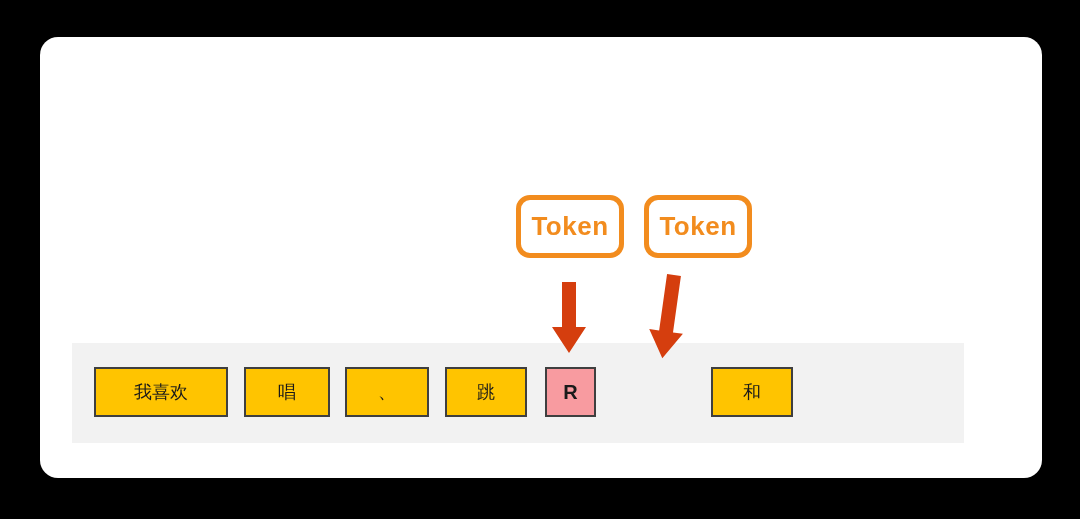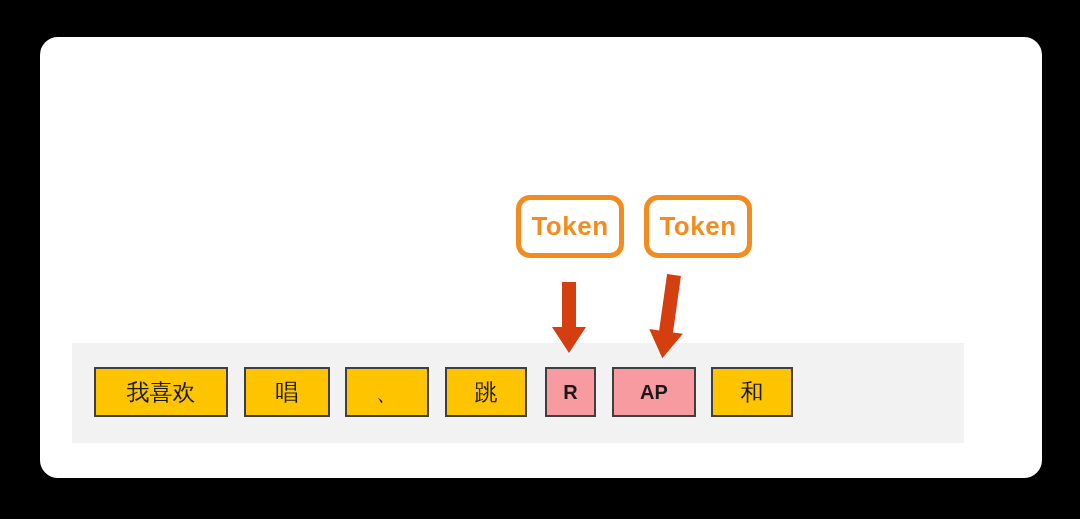--- a/index.html
+++ b/index.html
@@ -70,21 +70,21 @@
     top: 24px;
     height: 50px;
     box-sizing: border-box;
     border: 2px solid var(--box-border, #3F3F3F);
     background: var(--token-yellow, #FFC400);
     color: #1A1A1A;
     display: flex;
     align-items: center;
     justify-content: center;
     font-family: "Liberation Serif", serif;
-    font-size: 23px;
+    font-size: 18px;
     line-height: 1;
   }
   .seg.pink {
     background: var(--token-pink, #F89BA0);
     font-family: "Liberation Sans", sans-serif;
     font-size: 20px;
     font-weight: 600;
   }
   .seg.s1 { left: 22px;  width: 134px; }
   .seg.s2 { left: 172px; width: 86px; }
@@ -113,18 +113,17 @@
         <polygon class="arrow-shape" points="-7,0 7,0 7,57 17,57 0,84 -17,57 -7,57"></polygon>
       </g>
     </svg>
 
     <div class="strip">
       <div class="seg s1">我喜欢</div>
       <div class="seg s2">唱</div>
       <div class="seg s3">、</div>
       <div class="seg s4">跳</div>
       <div class="seg s5 pink">R</div>
-      <div class="seg s6 pink">AP</div>
       <div class="seg s7">和</div>
     </div>
 
   </div>
 </div>
 
 </body></html>

